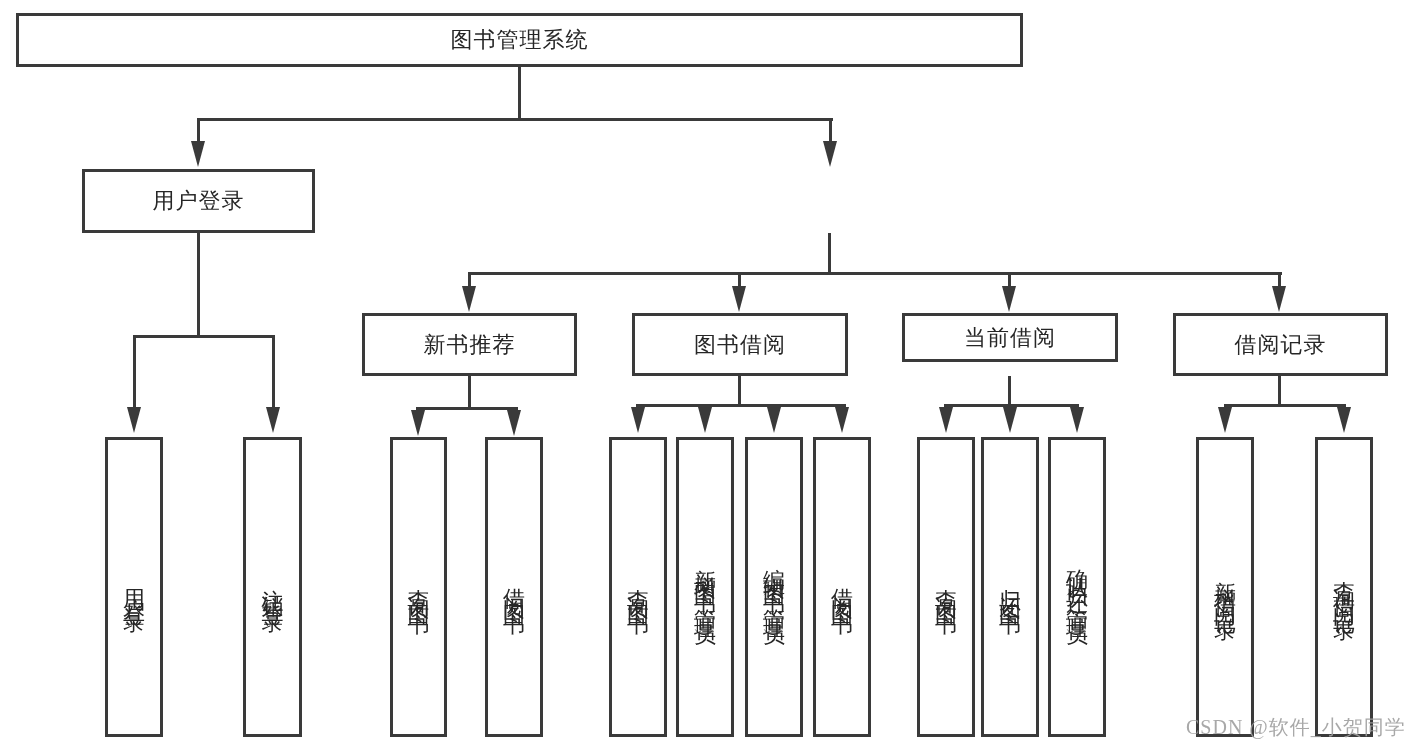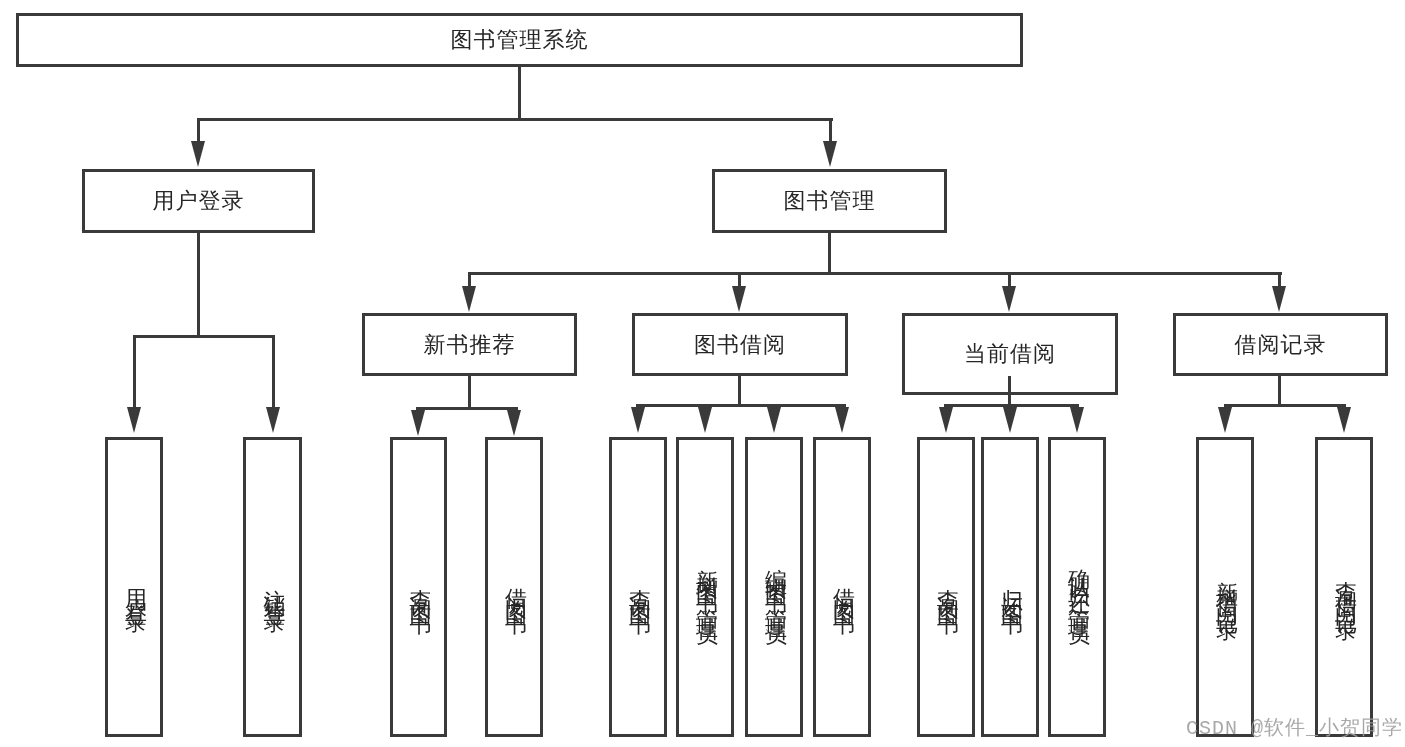--- a/index.html
+++ b/index.html
@@ -2,21 +2,21 @@
 <html><head>
 <meta charset="utf-8">
 <style>
   html, body { margin: 0; padding: 0; background: #ffffff; }
   #canvas {
     position: relative;
     width: 1405px;
     height: 747px;
     background: #ffffff;
     overflow: hidden;
-    font-family: Liberation Mono, monospace;
+    font-family: Liberation Serif, serif;
   }
   .box {
     position: absolute;
     box-sizing: border-box;
     border: 3px solid #3a3a3a;
     background: #ffffff;
     display: flex;
     align-items: center;
     justify-content: center;
     color: #262626;
@@ -66,23 +66,20 @@
   <div class="line" style="left:518px; top:67px; width:3px; height:53px;"></div>
   <div class="line" style="left:197px; top:118px; width:636px; height:3px;"></div>
   <div class="line" style="left:197px; top:118px; width:3px; height:26px;"></div>
   <div class="arrowhead" style="left:191px; top:141px;"></div>
   <div class="line" style="left:829px; top:118px; width:3px; height:26px;"></div>
   <div class="arrowhead" style="left:823px; top:141px;"></div>
 
   <div class="box" style="left:82px; top:169px; width:233px; height:64px;">
     <span>用户登录</span>
   </div>
-  <div class="box" style="left:712px; top:169px; width:235px; height:64px;">
-    <span>图书管理</span>
-  </div>
 
   <div class="line" style="left:197px; top:233px; width:3px; height:105px;"></div>
   <div class="line" style="left:133px; top:335px; width:142px; height:3px;"></div>
   <div class="line" style="left:133px; top:335px; width:3px; height:74px;"></div>
   <div class="arrowhead" style="left:127px; top:407px;"></div>
   <div class="line" style="left:272px; top:335px; width:3px; height:74px;"></div>
   <div class="arrowhead" style="left:266px; top:407px;"></div>
 
   <div class="line" style="left:828px; top:233px; width:3px; height:42px;"></div>
   <div class="line" style="left:468px; top:272px; width:814px; height:3px;"></div>
@@ -94,21 +91,21 @@
   <div class="arrowhead" style="left:1002px; top:286px;"></div>
   <div class="line" style="left:1278px; top:272px; width:3px; height:16px;"></div>
   <div class="arrowhead" style="left:1272px; top:286px;"></div>
 
   <div class="box" style="left:632px; top:313px; width:216px; height:63px;">
     <span>图书借阅</span>
   </div>
   <div class="box" style="left:362px; top:313px; width:215px; height:63px;">
     <span>新书推荐</span>
   </div>
-  <div class="box" style="left:902px; top:313px; width:216px; height:82px;">
+  <div class="box" style="left:902px; top:313px; width:216px; height:49px;">
     <span>当前借阅</span>
   </div>
   <div class="box" style="left:1173px; top:313px; width:215px; height:63px;">
     <span>借阅记录</span>
   </div>
 
   <div class="line" style="left:468px; top:376px; width:3px; height:34px;"></div>
   <div class="line" style="left:416px; top:407px; width:102px; height:3px;"></div>
   <div class="arrowhead" style="left:411px; top:410px;"></div>
   <div class="arrowhead" style="left:507px; top:410px;"></div>

